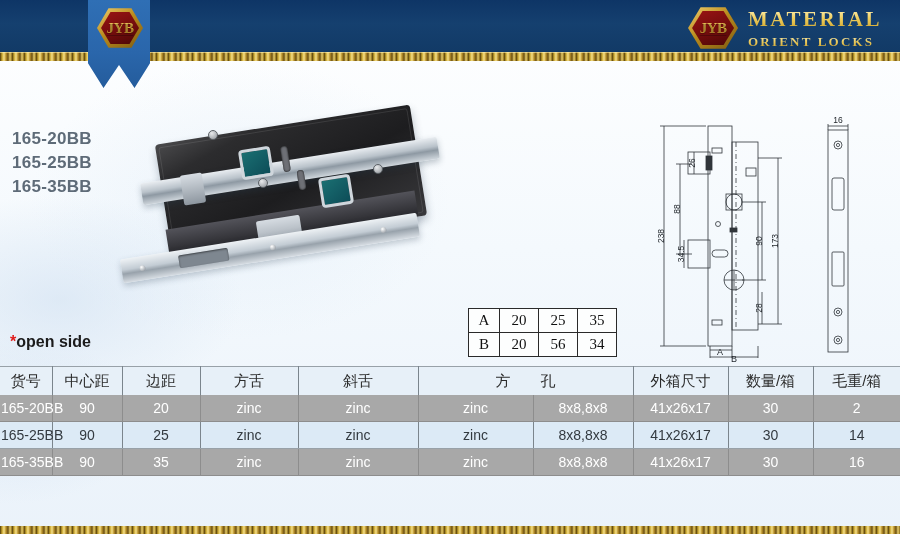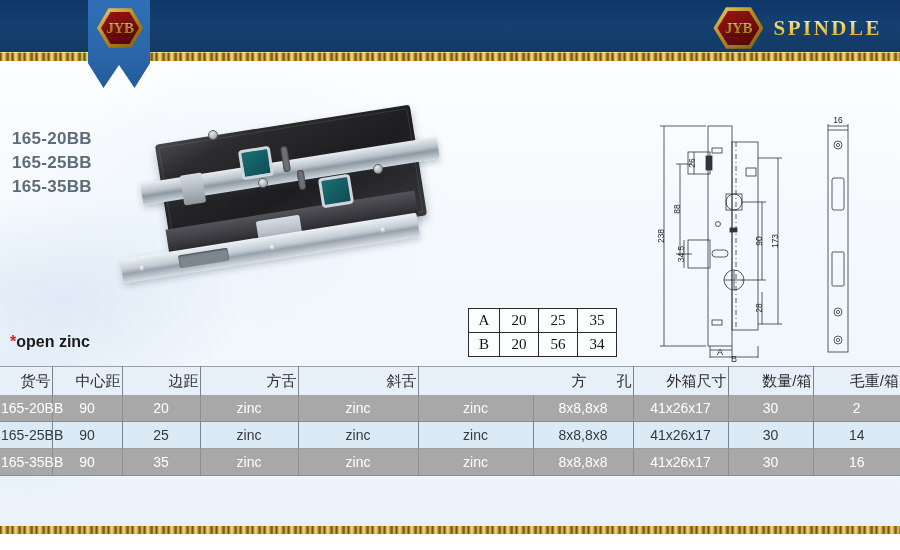--- a/index.html
+++ b/index.html
@@ -116,21 +116,21 @@
   
   .tech{position:absolute;left:650px;top:112px;width:248px;height:250px;}
   .tech svg{display:block;}
 
   
   .spec{position:absolute;left:0;top:366px;width:900px;border-collapse:collapse;
     table-layout:fixed;}
   .spec td{border-right:1px solid #7b858d;border-bottom:1px solid #98a1a8;
     text-align:center;vertical-align:middle;white-space:nowrap;}
   .spec tr.r-cn td{height:26px;background:#e7f0f8;color:#2b2b2b;
-    font:15px "Liberation Sans","DejaVu Sans",sans-serif;border-bottom:none;text-align:right;}
+    font:15px "Liberation Sans","DejaVu Sans",sans-serif;border-bottom:none;}
   .spec tr.r-en td{height:24px;background:#a8a8a8;color:#ffffff;
     font:14px "Liberation Sans",sans-serif;border-right:1px solid #8d8d8d;border-bottom:1px solid #8d8d8d;}
   .spec tr.r-unit td{height:25px;background:#e7f0f8;color:#f0821e;
     font:14px "Liberation Sans",sans-serif;}
   .spec tr.d-odd td{height:24px;background:#a8a8a8;color:#ffffff;
     font:14px "Liberation Sans",sans-serif;border-right:1px solid #8d8d8d;border-bottom:1px solid #8d8d8d;}
   .spec tr.d-even td{height:24px;background:#dceaf6;color:#333a40;
     font:14px "Liberation Sans",sans-serif;}
   .spec td.code{font-size:13px;}
   .spec tr td:last-child{border-right:none;}
@@ -161,21 +161,22 @@
     </div>
   </div>
 
   <div class="brand">
     <div class="logo-hex">
       <div class="hx"></div>
         <div class="hx2"></div>
       <div class="txt">JYB</div>
     </div>
     <div class="brand-text">
-      <div class="brand-1">SPINDLE</div>
+      <div class="brand-1">MATERIAL</div>
+      <div class="brand-2">ORIENT LOCKS</div>
     </div>
   </div>
 
   <div class="models">
     <div>165-20BB</div>
     <div>165-25BB</div>
     <div>165-35BB</div>
   </div>
 
   <div class="photo">
@@ -193,21 +194,21 @@
     <div class="screw c3"></div>
     <div class="screw c4"></div>
     <div class="strike">
       <div class="strike-hole"></div>
       <div class="strike-screw ss1"></div>
       <div class="strike-screw ss2"></div>
       <div class="strike-screw ss3"></div>
     </div>
   </div>
 
-  <div class="open-type"><span class="star">*</span><span>open zinc</span></div>
+  <div class="open-type"><span class="star">*</span><span>open side</span></div>
 
   <table class="ab-table">
     <tbody>
         <tr>
       <td class="lbl">A</td>
       <td>20</td>
       <td>25</td>
       <td>35</td>
     </tr>
     <tr>

